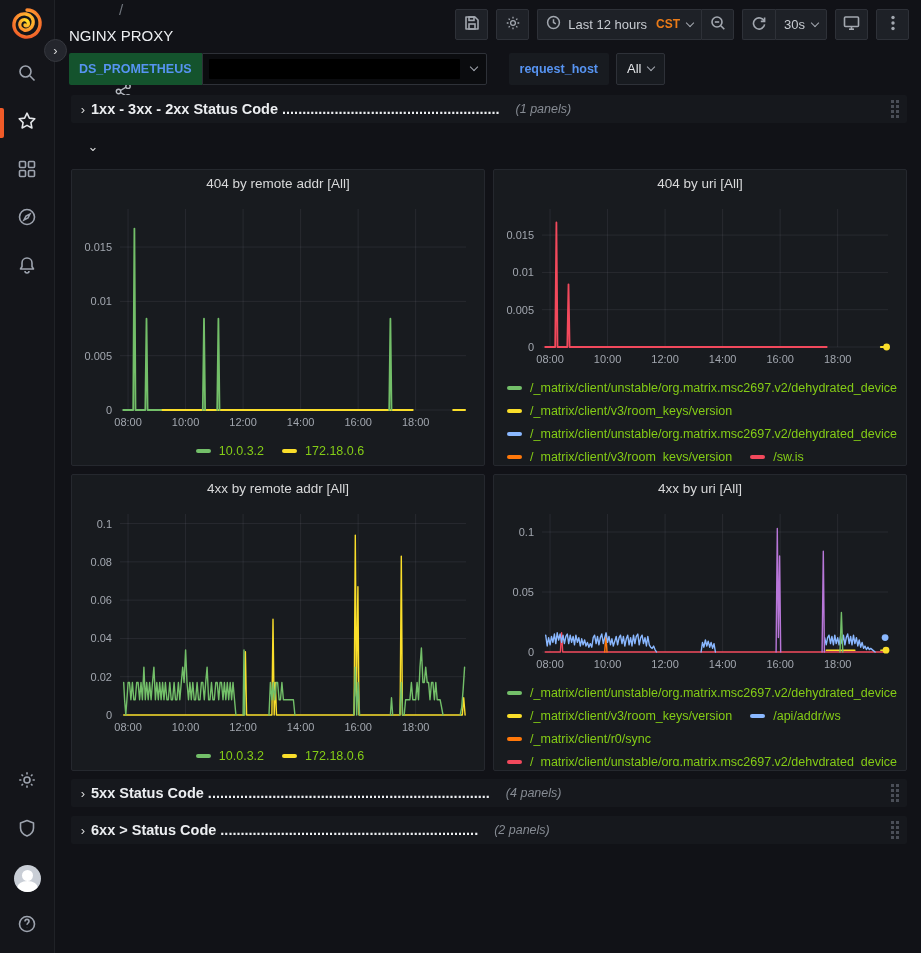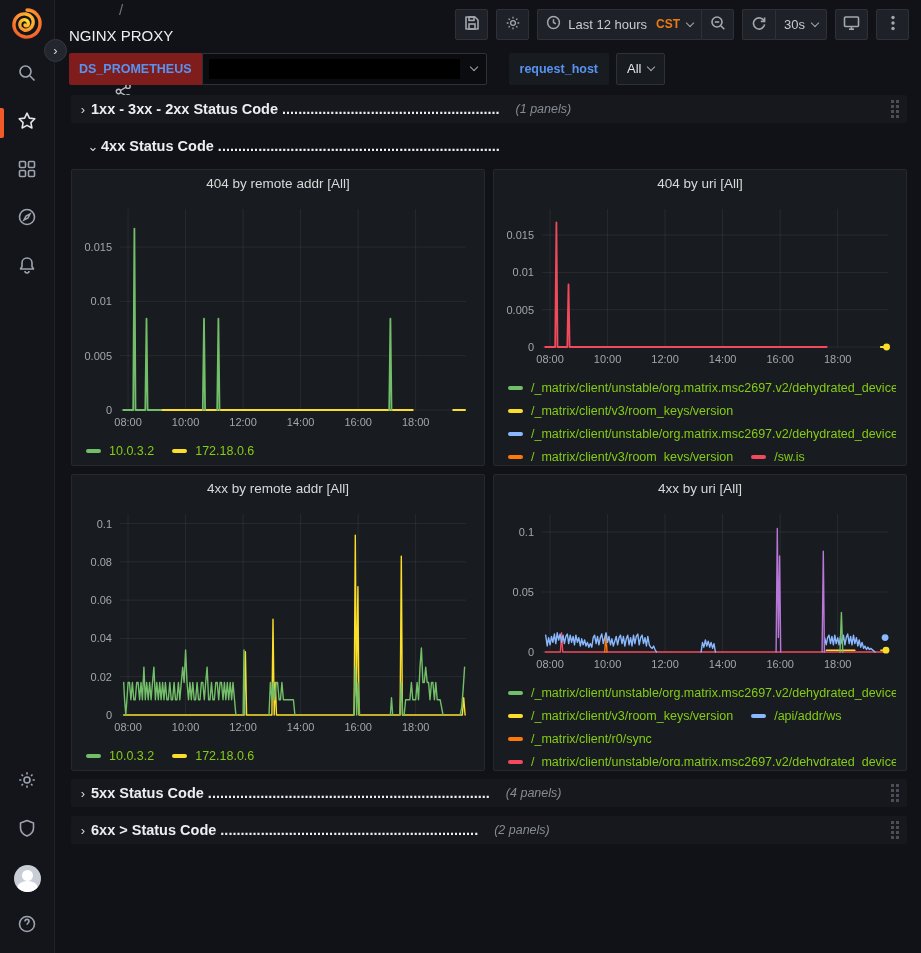--- a/index.html
+++ b/index.html
@@ -34,38 +34,38 @@
   .btn { height:31px; background:#1e2127; border:1px solid #2e3138; border-radius:2px; display:flex; align-items:center; justify-content:center; padding:0 8px; cursor:pointer; color:#c7cbd1; font-size:13px; gap:7px; }
   .btn svg { stroke:#a3a8b0; fill:none; stroke-width:1.6; }
   .btn.square { width:33px; padding:0; }
   .btn-group { display:flex;text-align:right; }
   .btn-group .btn:first-child { border-radius:2px 0 0 2px; border-right:none; }
   .btn-group .btn:last-child { border-radius:0 2px 2px 0; }
   .tz { color:#eb7b18; font-size:12px; font-weight:bold; margin-left:2px; }
   .caret { border:solid #a3a8b0; border-width:0 1.5px 1.5px 0; display:inline-block; padding:2.5px; transform:rotate(45deg); margin-top:-3px; }
 
   .submenu { height:41px; display:flex; align-items:center; padding:0 14px; gap:0; }
-  .var-label { height:32px; display:flex; align-items:center; padding:0 10px; background:#7f1d1d; color:#5794f2; font-size:12.5px; font-weight:bold; border-radius:2px 0 0 2px; cursor:pointer; }
+  .var-label { height:32px; display:flex; align-items:center; padding:0 10px; background:#14532d; color:#5794f2; font-size:12.5px; font-weight:bold; border-radius:2px 0 0 2px; cursor:pointer; }
   .var-input { height:32px; width:285px; background:#0b0c0f; border:1px solid #2e3138; display:flex; align-items:center; justify-content:flex-end; padding:0 9px; border-radius:0 2px 2px 0; cursor:pointer; }
   .var-redacted { position:absolute; left:6px; right:26px; top:5px; bottom:5px; background:#000; border-radius:1px; }
   .var-input { position:relative; }
   .adhoc-label { margin-left:22px; height:32px; display:flex; align-items:center; padding:0 11px; background:#181b20; color:#5794f2; font-size:12.5px; font-weight:bold; border-radius:2px; cursor:pointer; }
   .adhoc-value { margin-left:7px; height:32px; display:flex; align-items:center; gap:7px; padding:0 10px; background:#181b20; border:1px solid #2e3138; border-radius:2px; color:#e3e5e8; font-size:13px; cursor:pointer; }
 
   
   .dash { flex:1; padding:6px 14px 0 16px; overflow:hidden; }
   .row-head { position:relative; height:28px; display:flex; align-items:center; background:#16181d; border-radius:2px; padding:0 6px 0 4px; margin-bottom:9px; cursor:pointer; }
   .row-head .chev { width:16px; color:#d8d9da; font-size:13px; display:flex; justify-content:center; }
   .row-title { font-size:14.5px; font-weight:bold; color:#eceef1; white-space:nowrap; overflow:hidden; }
   .row-count { font-size:12.5px; font-style:italic; color:#868b93; margin-left:16px; white-space:nowrap; }
   .drag-handle { position:absolute; right:8px; top:5px; display:grid; grid-template-columns:3px 3px; grid-auto-rows:3px; gap:2px; cursor:grab; }
   .drag-handle i { background:#4a4e57; }
 
   .panel-grid { display:grid; grid-template-columns:1fr 1fr; gap:8px; margin-bottom:8px; }
-  .panel { height:297px; background:#181b1f; border:1px solid #25282e; border-radius:2px; display:flex; flex-direction:column; overflow:hidden; }
+  .panel { height:297px; background:#181b1f; border:1px solid #25282e; border-radius:2px; display:flex; flex-direction:column; overflow:hidden;align-items:center; }
   .panel-title { height:28px; display:flex; align-items:center; justify-content:center; font-size:13.5px; font-weight:500; color:#d8d9da; cursor:pointer; }
   .chart-host { margin:2px 6px 0 2px; }
   .legend { margin:4px 10px 4px 14px; overflow:hidden; display:flex; flex-wrap:wrap; column-gap:18px; align-content:flex-start; }
   .legend.tall { height:88px; }
   .legend.oneline { height:22px; }
   .lg-item { display:flex; align-items:center; height:23px; white-space:nowrap; cursor:pointer; }
   .sw { width:15px; height:4px; border-radius:2px; margin-right:8px; flex:0 0 15px; }
   .lg-t { font-size:12.5px; color:#84cc16; }
   .tick { font:11px "Liberation Sans",sans-serif; fill:#a2a7af; }
 </style>
@@ -257,21 +257,20 @@
             <i></i>
             <i></i>
             <i></i>
             <i></i>
             <i></i>
           </span>
       </div>
 
       <div class="row-head" style="background:transparent;padding-left:14px;">
         <span class="chev">⌄</span>
-        <span class="row-title"><span>4xx Status Code</span> <span>......................................................................</span></span>
       </div>
 
       <div class="panel-grid">
         <div class="panel">
           <div class="panel-title">404 by remote addr [All]</div>
           <div class="chart-host"><svg width="404" height="233">
                 <line x1="46" y1="211" x2="392" y2="211" stroke="rgba(204,204,220,0.09)" stroke-width="1"></line>
                 <text class="tick" x="38" y="215" text-anchor="end">0</text>
                 <line x1="46" y1="156.67567567567568" x2="392" y2="156.67567567567568" stroke="rgba(204,204,220,0.09)" stroke-width="1"></line>
                 <text class="tick" x="38" y="160.67567567567568" text-anchor="end">0.005</text>

